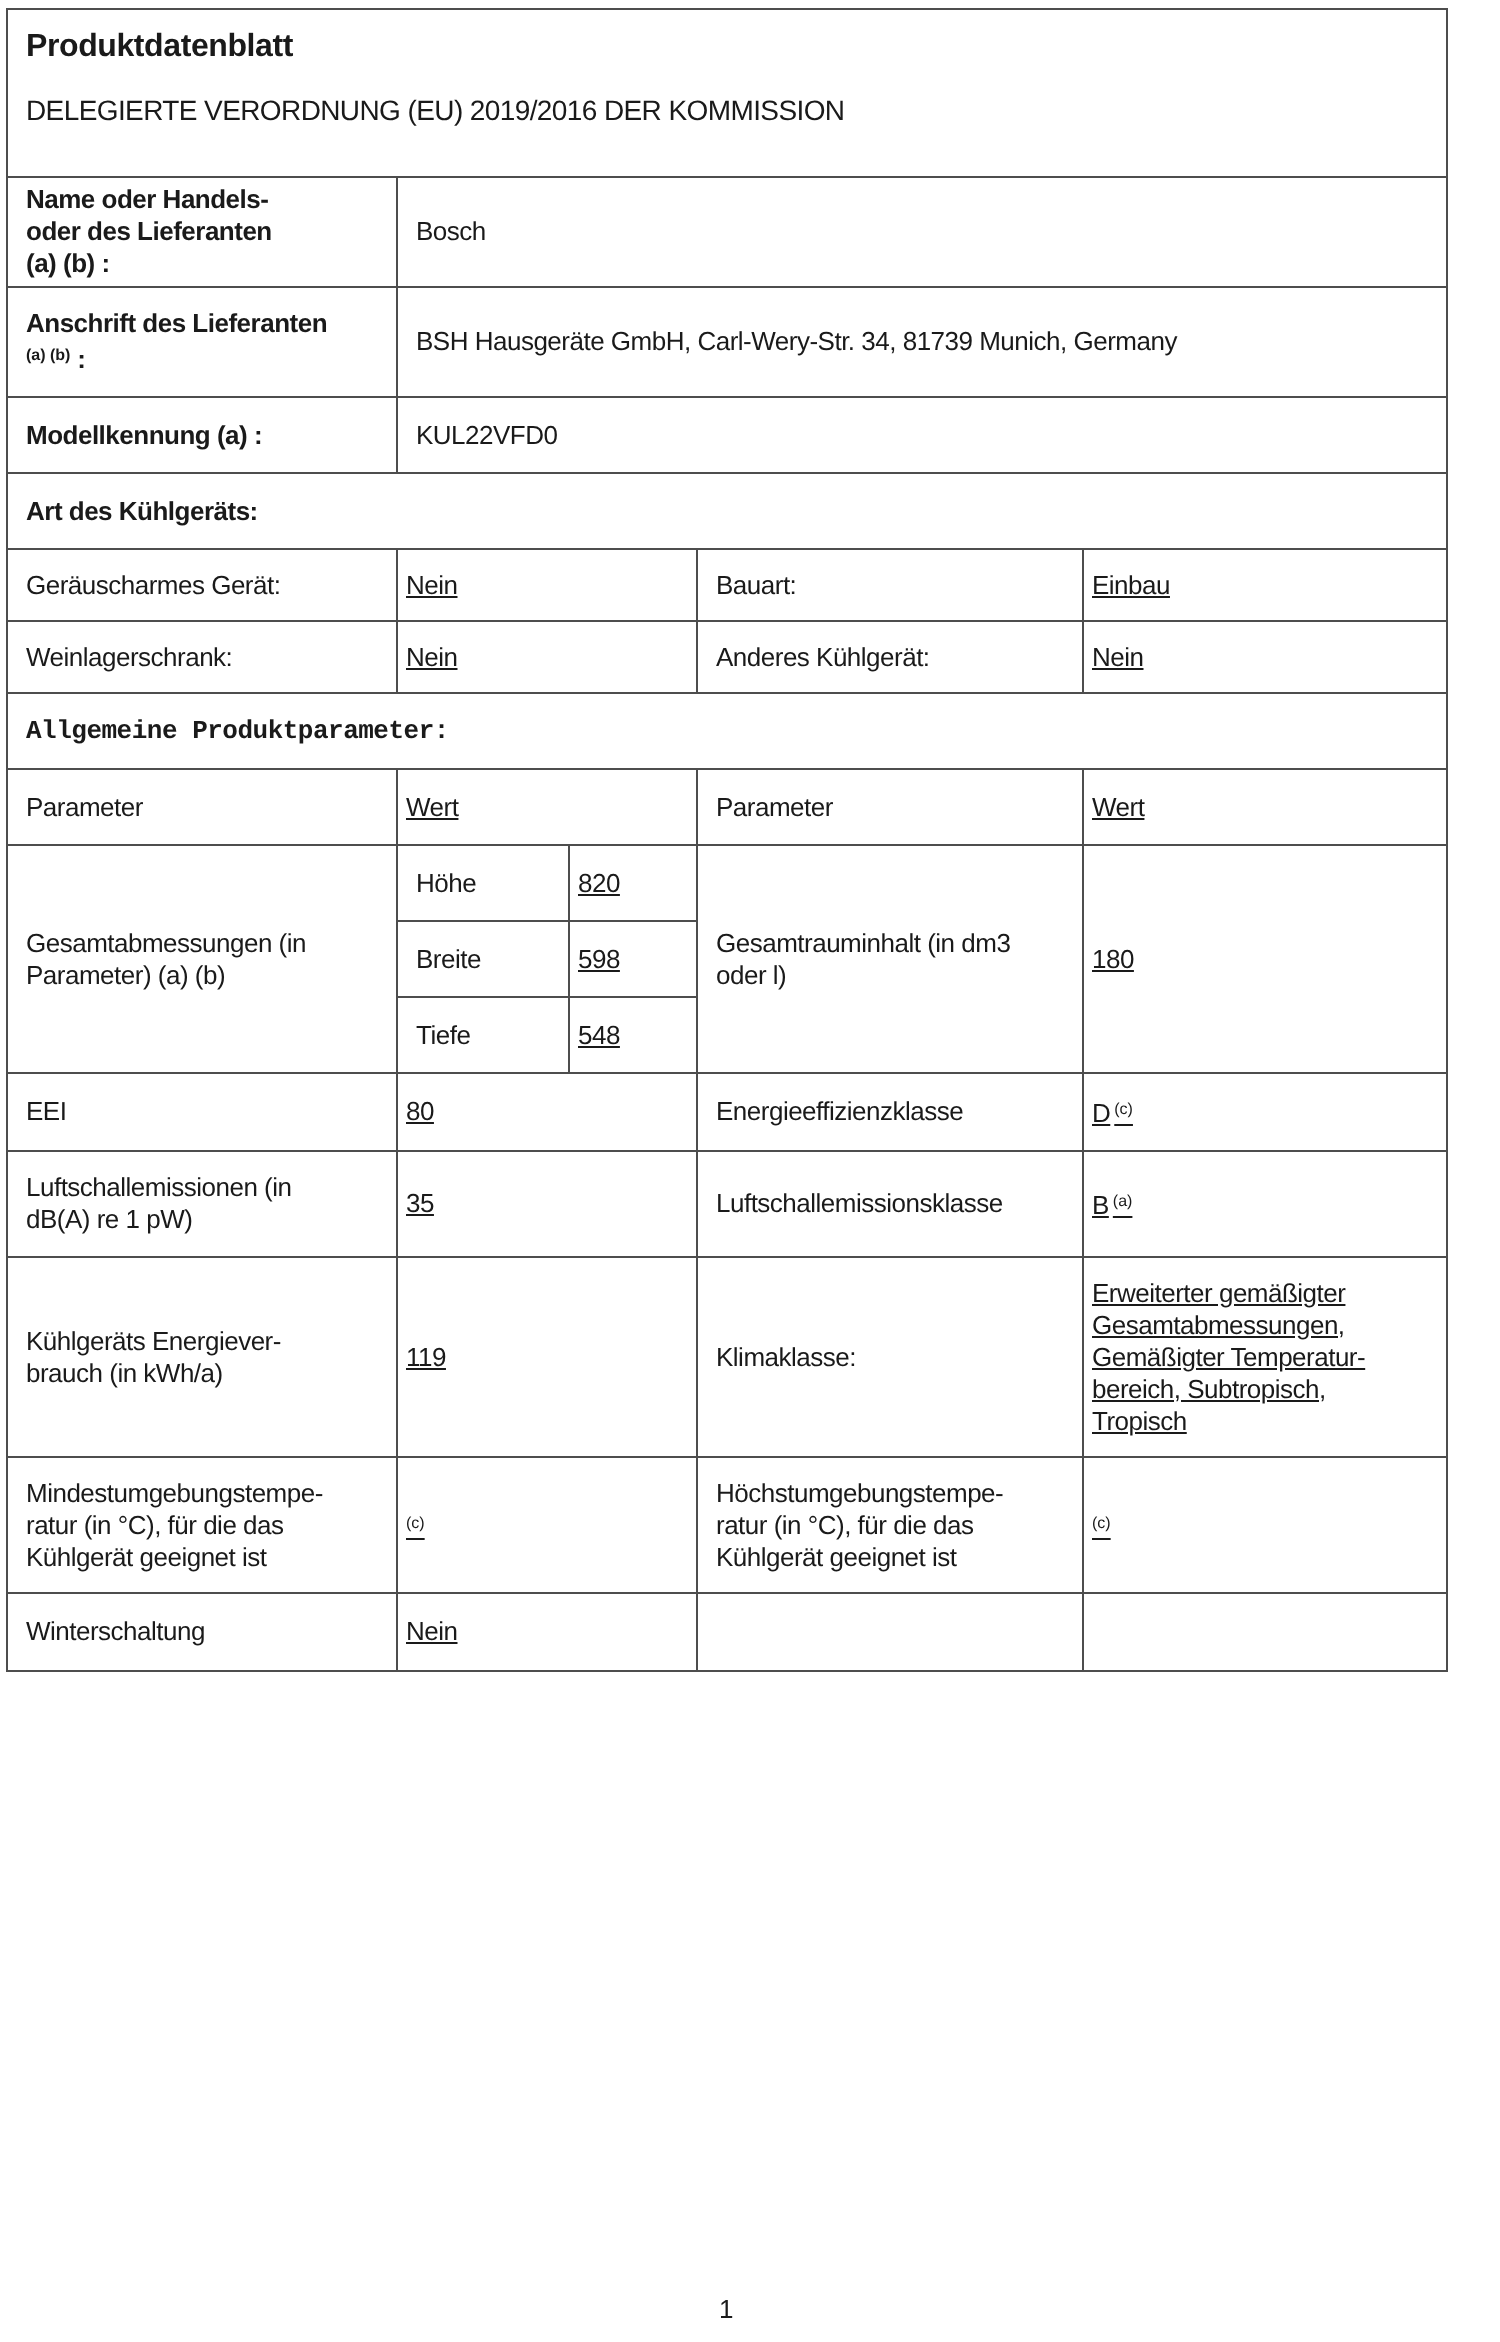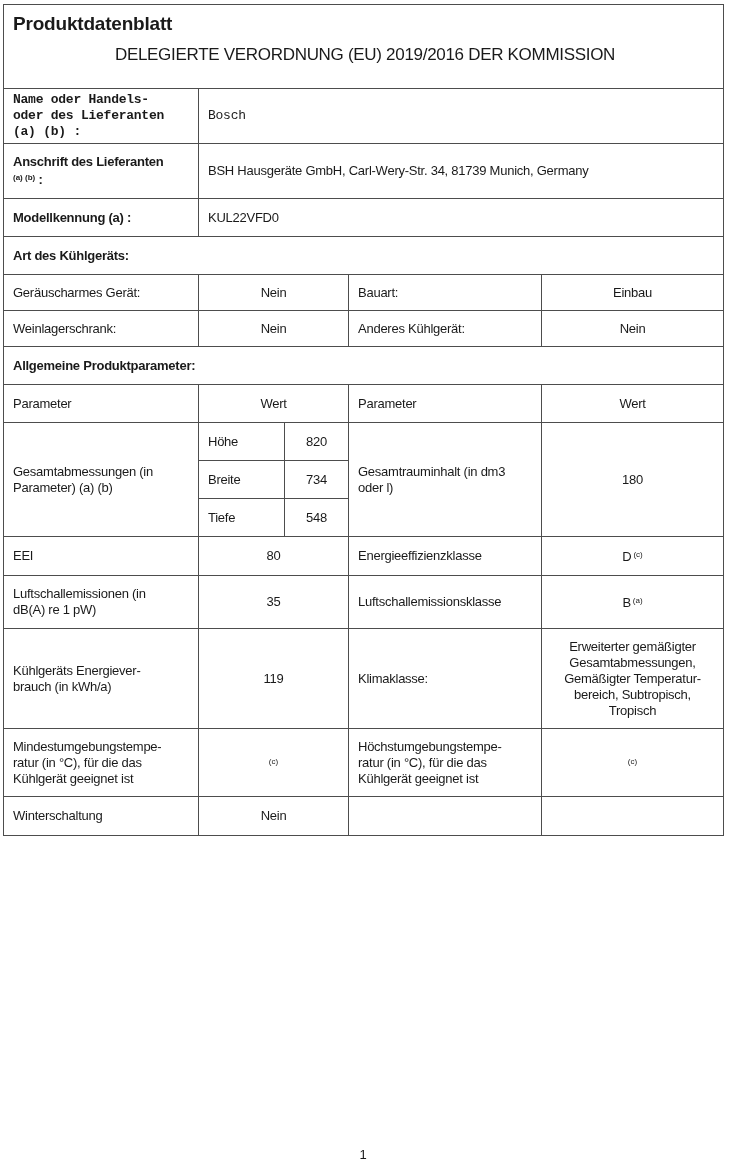--- a/index.html
+++ b/index.html
@@ -21,35 +21,35 @@
   td {
     border: 1px solid #4d4d4d;
     padding: 3px 6px 3px 9px;
     font-size: 13px;
     letter-spacing: -0.25px;
     line-height: 16px;
     vertical-align: middle;
     overflow: hidden;
   }
   .b { font-weight: bold; }
-  .c { text-align: center; padding-left: 4px; padding-right: 4px; }
+  .c { padding-left: 4px; padding-right: 4px; text-decoration: underline; }
   .line { display: block; }
   .sup8 { font-size: 8px; letter-spacing: 0; vertical-align: 4px; }
   .sup-gap { margin-left: 2px; }
   .title-cell { vertical-align: top; padding-top: 11px; }
-  .doc-title { font-size: 19px; font-weight: bold; letter-spacing: -0.2px; margin: 0 0 15px 0; }
-  .doc-sub { font-size: 17px; letter-spacing: -0.3px; margin: 0; text-align: center; }
+  .doc-title { font-size: 16px; font-weight: bold; letter-spacing: -0.2px; margin: 0 0 15px 0; }
+  .doc-sub { font-size: 14px; letter-spacing: -0.3px; margin: 0; }
   tr.rA  > td { height: 84px; }
-  tr.rB  > td { height: 50px; font-family: Liberation Mono, monospace; }
+  tr.rB  > td { height: 50px; }
   tr.rC  > td { height: 55px; }
   tr.rD  > td { height: 38px; }
   tr.rE  > td { height: 38px; }
   tr.rF  > td { height: 36px; }
   tr.rG  > td { height: 36px; }
-  tr.rH  > td { height: 38px; }
+  tr.rH  > td { height: 38px; font-family: Liberation Mono, monospace; }
   tr.rI  > td { height: 38px; }
   tr.rJ  > td { height: 38px; }
   tr.rK  > td { height: 39px; }
   tr.rL  > td { height: 53px; }
   tr.rM  > td { height: 100px; }
   tr.rN  > td { height: 68px; }
   tr.rO  > td { height: 39px; }
   .footer-page {
     position: absolute; top: 1147px; left: 3px; width: 720px;
     text-align: center; font-size: 13px; letter-spacing: -0.2px;
@@ -137,21 +137,21 @@
     <td>Höhe</td>
     <td class="c">820</td>
     <td rowspan="3">
       <span class="line">Gesamtrauminhalt (in dm3</span>
       <span class="line">oder l)</span>
     </td>
     <td rowspan="3" class="c">180</td>
   </tr>
   <tr class="rJ">
     <td>Breite</td>
-    <td class="c">734</td>
+    <td class="c">598</td>
   </tr>
   <tr class="rJ">
     <td>Tiefe</td>
     <td class="c">548</td>
   </tr>
 
   <tr class="rK">
     <td>EEI</td>
     <td colspan="2" class="c">80</td>
     <td>Energieeffizienzklasse</td>

